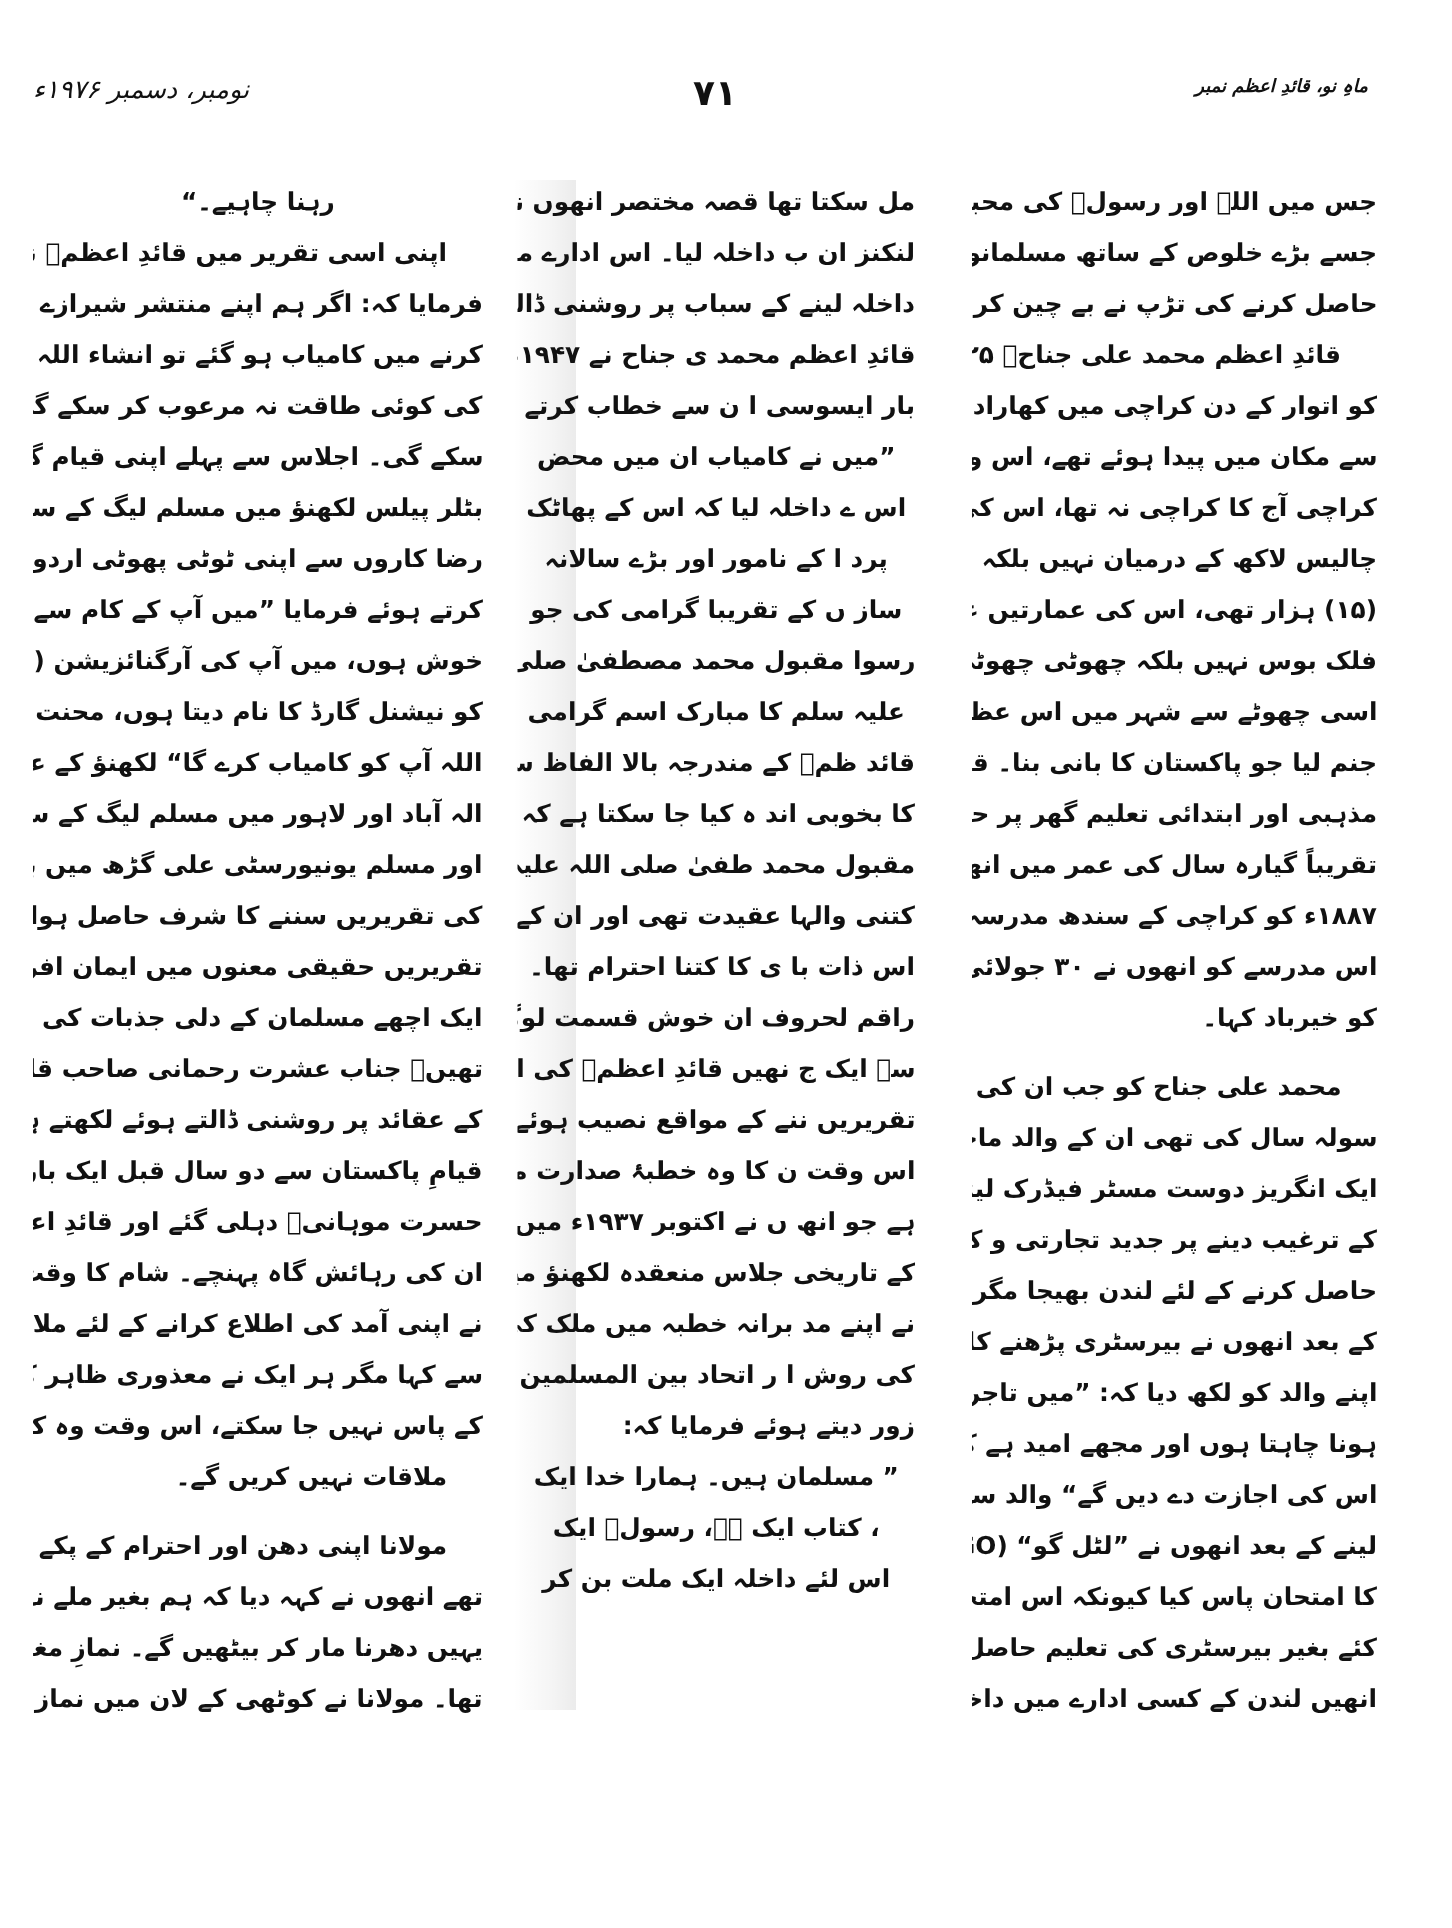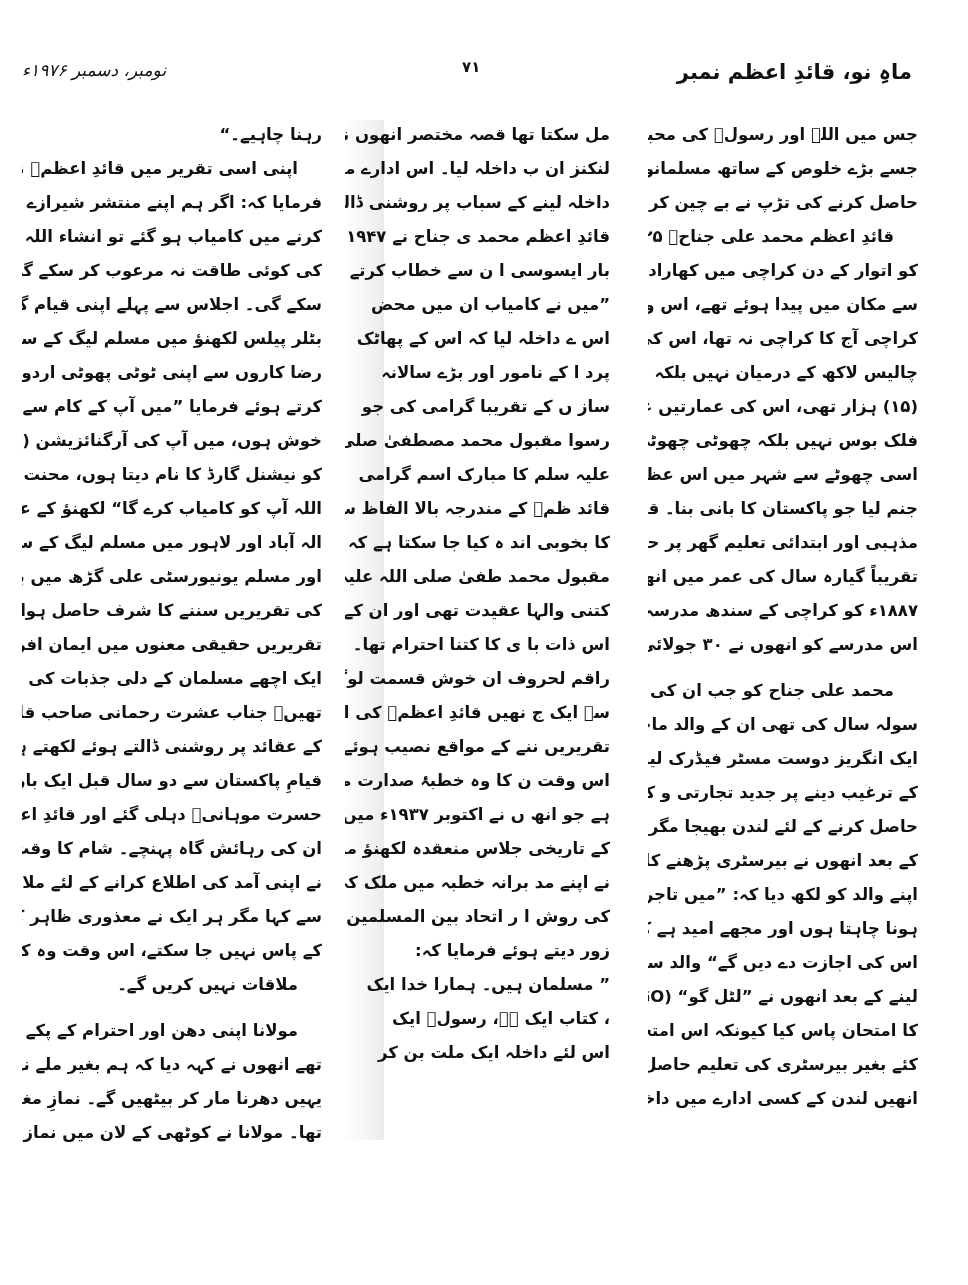--- a/index.html
+++ b/index.html
@@ -1,28 +1,28 @@
 <!DOCTYPE html>
 <html><head>
 <meta charset="utf-8">
 <style>
   html, body { margin: 0; padding: 0; background: #ffffff; }
   body { width: 968px; height: 1285px; position: relative; overflow: hidden;
          font-family: "DejaVu Sans", sans-serif; color: #111; }
-  .header { position: absolute; top: 50px; left: 0; width: 952px; height: 40px; }
+  .header { position: absolute; top: 40px; left: 0; width: 952px; height: 40px; }
   .hdr-left { position: absolute; left: 22px; top: 10px; font-size: 17px; font-style: italic; direction: rtl; }
-  .hdr-center { position: absolute; left: 462px; top: 8px; font-size: 15px; font-weight: bold; }
-  .hdr-right { position: absolute; right: 40px; top: 10px; font-size: 21px; font-weight: bold; direction: rtl; }
+  .hdr-center { position: absolute; left: 462px; top: 8px; font-size: 24px; font-weight: bold; }
+  .hdr-right { position: absolute; right: 40px; top: 10px; font-size: 12px; font-style: italic; font-weight: bold; direction: rtl; }
   .col { position: absolute; top: 118px; direction: rtl; text-align: justify; }
   .col-right { left: 648px; width: 270px; }
   .col-mid { left: 345px; width: 265px; }
   .col-left { left: 22px; width: 300px; }
   .line { font-size: 16.5px; font-weight: bold; line-height: 34px; height: 34px; white-space: nowrap; overflow: hidden; }
   .line.indent { padding-right: 24px; }
-  .line.center { }
+  .line.center { text-align: center; }
   .line.gap { margin-top: 12px; }
   .gutter-shadow { position: absolute; left: 342px; top: 120px; width: 42px; height: 1020px;
                    background: linear-gradient(to right, rgba(0,0,0,0) 0%, rgba(0,0,0,0.04) 60%, rgba(0,0,0,0.08) 100%); }
 </style>
 </head>
 <body>
 
 <div class="header">
   <div class="hdr-left">نومبر، دسمبر ۱۹۷۶ء</div>
   <div class="hdr-center">۷۱</div>
@@ -41,20 +41,21 @@
     <div class="line ">کراچی آج کا کراچی نہ تھا، اس کی آبادی تیس اور</div>
     <div class="line ">چالیس لاکھ کے درمیان نہیں بلکہ صرف پندرہ</div>
     <div class="line ">(۱۵) ہزار تھی، اس کی عمارتیں عالیشان اور</div>
     <div class="line ">فلک بوس نہیں بلکہ چھوٹی چھوٹی تھیں غرض</div>
     <div class="line ">اسی چھوٹے سے شہر میں اس عظیم المرتبت ہستی نے</div>
     <div class="line ">جنم لیا جو پاکستان کا بانی بنا۔ قائدِ اعظم نے</div>
     <div class="line ">مذہبی اور ابتدائی تعلیم گھر پر حاصل کی اور</div>
     <div class="line ">تقریباً گیارہ سال کی عمر میں انھوں نے ۴ جولائی</div>
     <div class="line ">۱۸۸۷ء کو کراچی کے سندھ مدرسہ میں داخلہ لیا</div>
     <div class="line ">اس مدرسے کو انھوں نے ۳۰ جولائی ۱۸۹۲ء</div>
+    <div class="line ">کو خیرباد کہا۔</div>
     <div class="line indent gap">محمد علی جناح کو جب ان کی عمر صرف</div>
     <div class="line ">سولہ سال کی تھی ان کے والد ماجد نے اپنے</div>
     <div class="line ">ایک انگریز دوست مسٹر فیڈرک لیتھ کروفٹ</div>
     <div class="line ">کے ترغیب دینے پر جدید تجارتی و کاروباری تربیت</div>
     <div class="line ">حاصل کرنے کے لئے لندن بھیجا مگر لندن پہنچنے</div>
     <div class="line ">کے بعد انھوں نے بیرسٹری پڑھنے کا فیصلہ کر کے</div>
     <div class="line ">اپنے والد کو لکھ دیا کہ: ”میں تاجر نہیں بیرسٹر</div>
     <div class="line ">ہونا چاہتا ہوں اور مجھے امید ہے کہ آپ مجھے</div>
     <div class="line ">اس کی اجازت دے دیں گے“ والد سے منظوری</div>
     <div class="line ">لینے کے بعد انھوں نے ”لٹل گو“ (LITTLEGO)</div>

